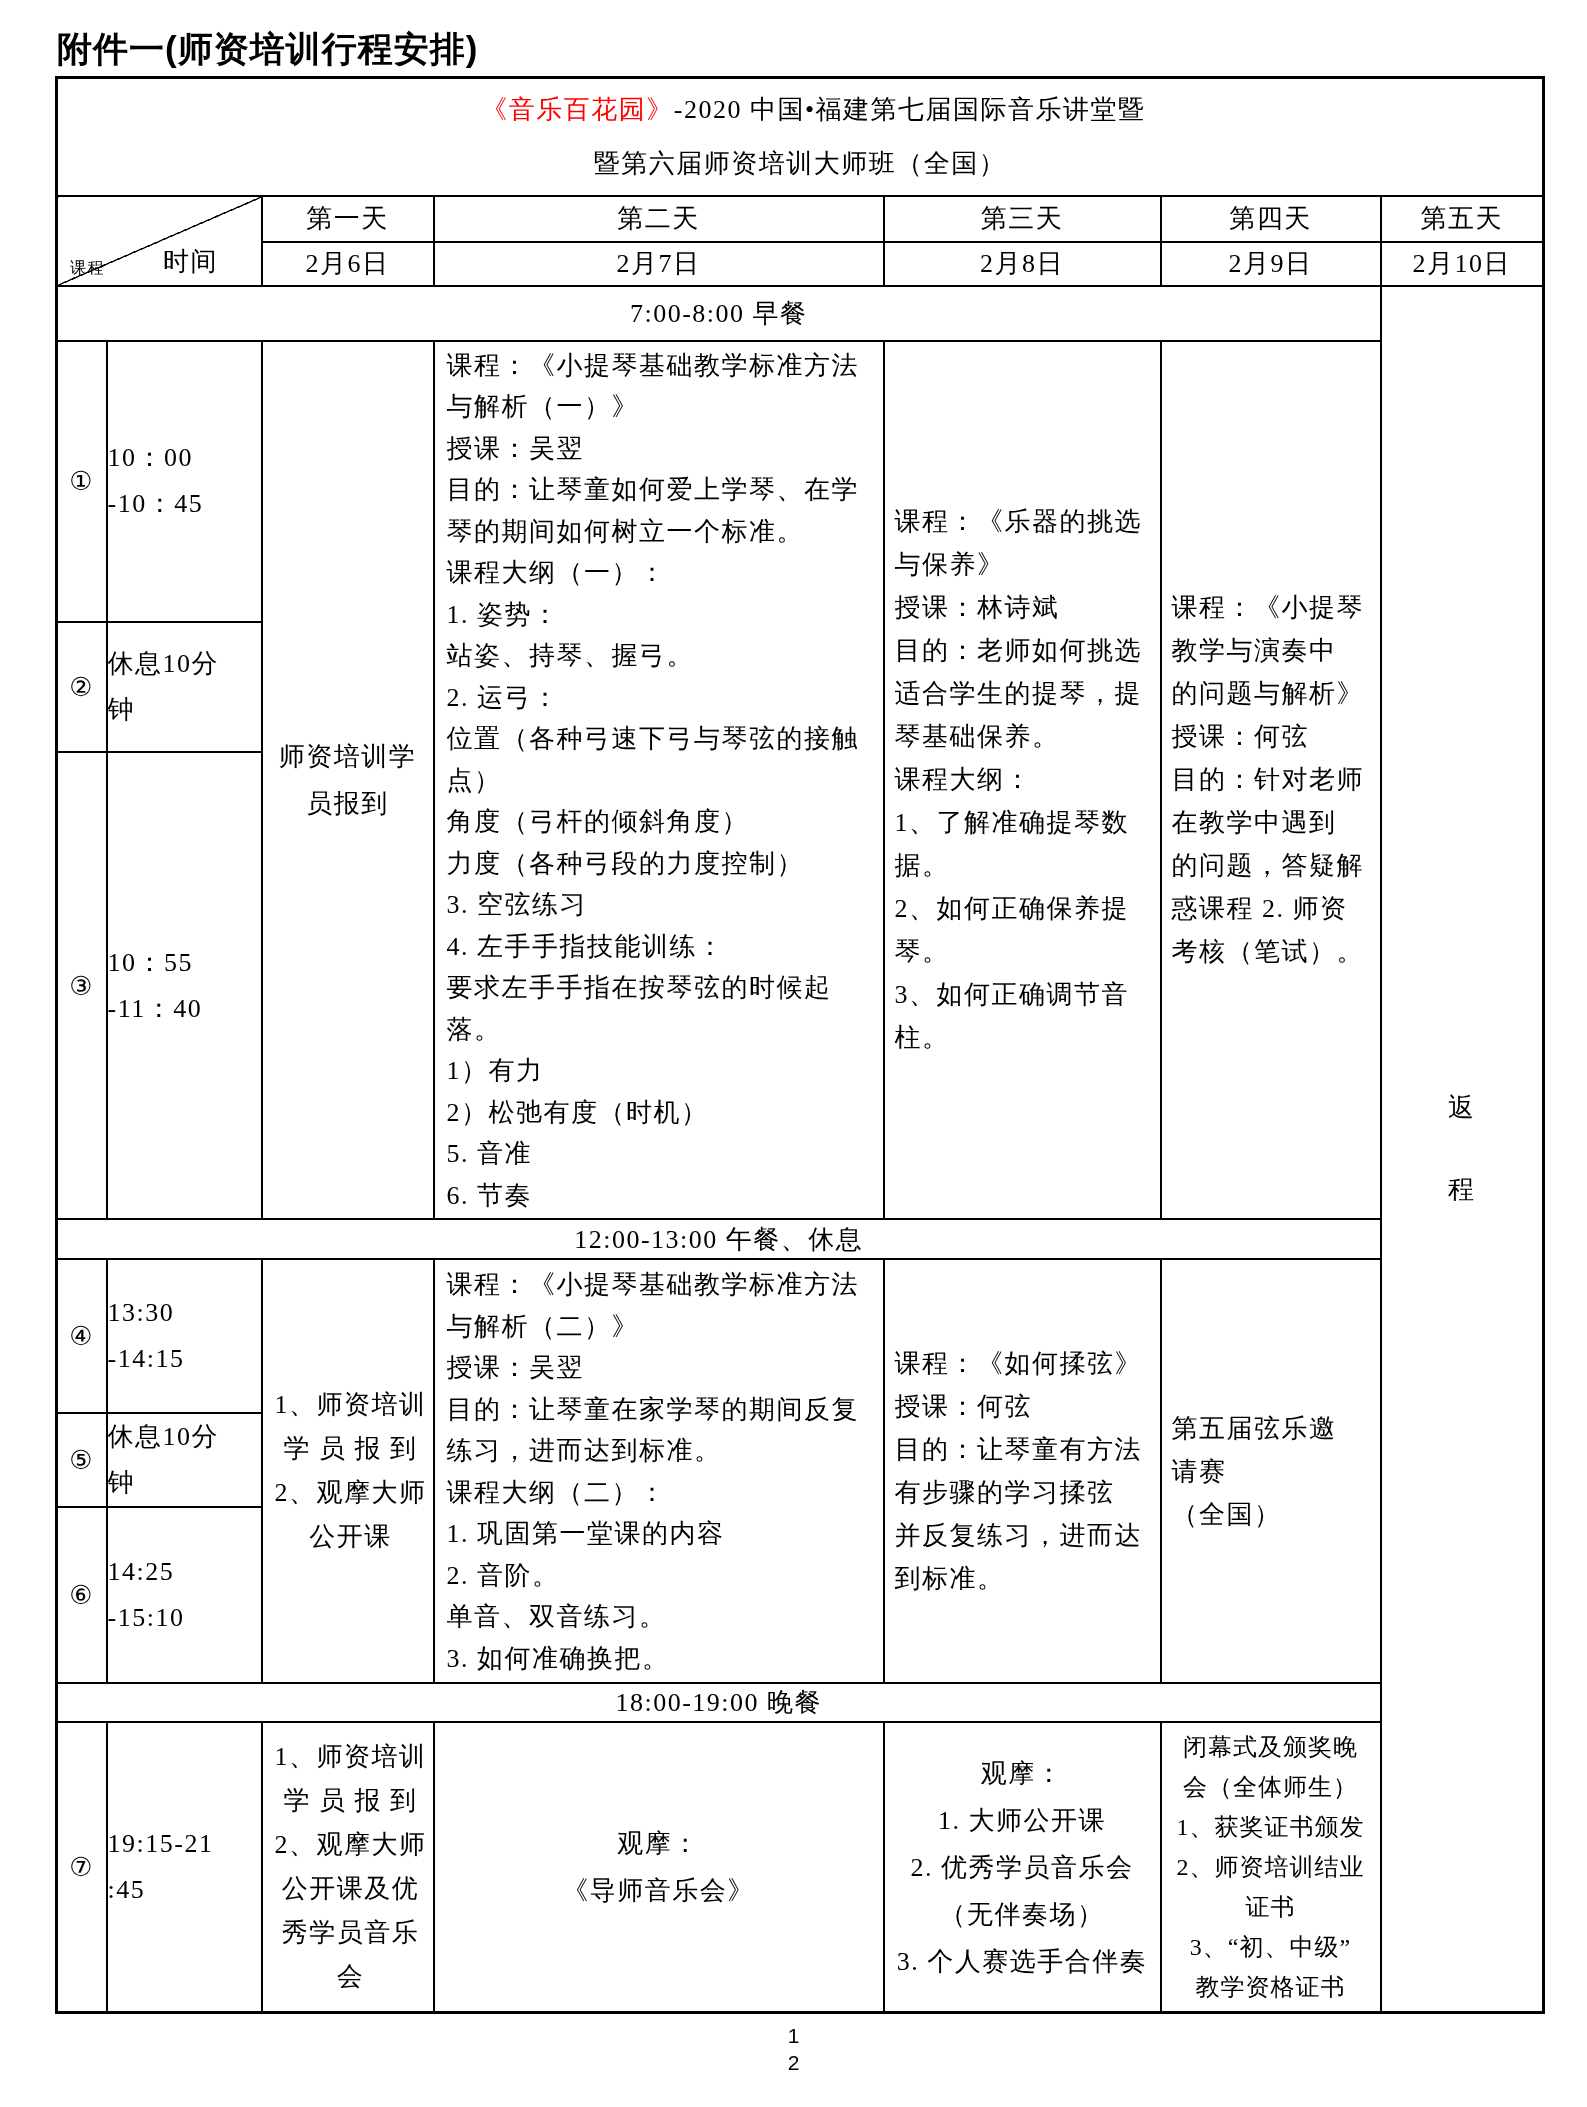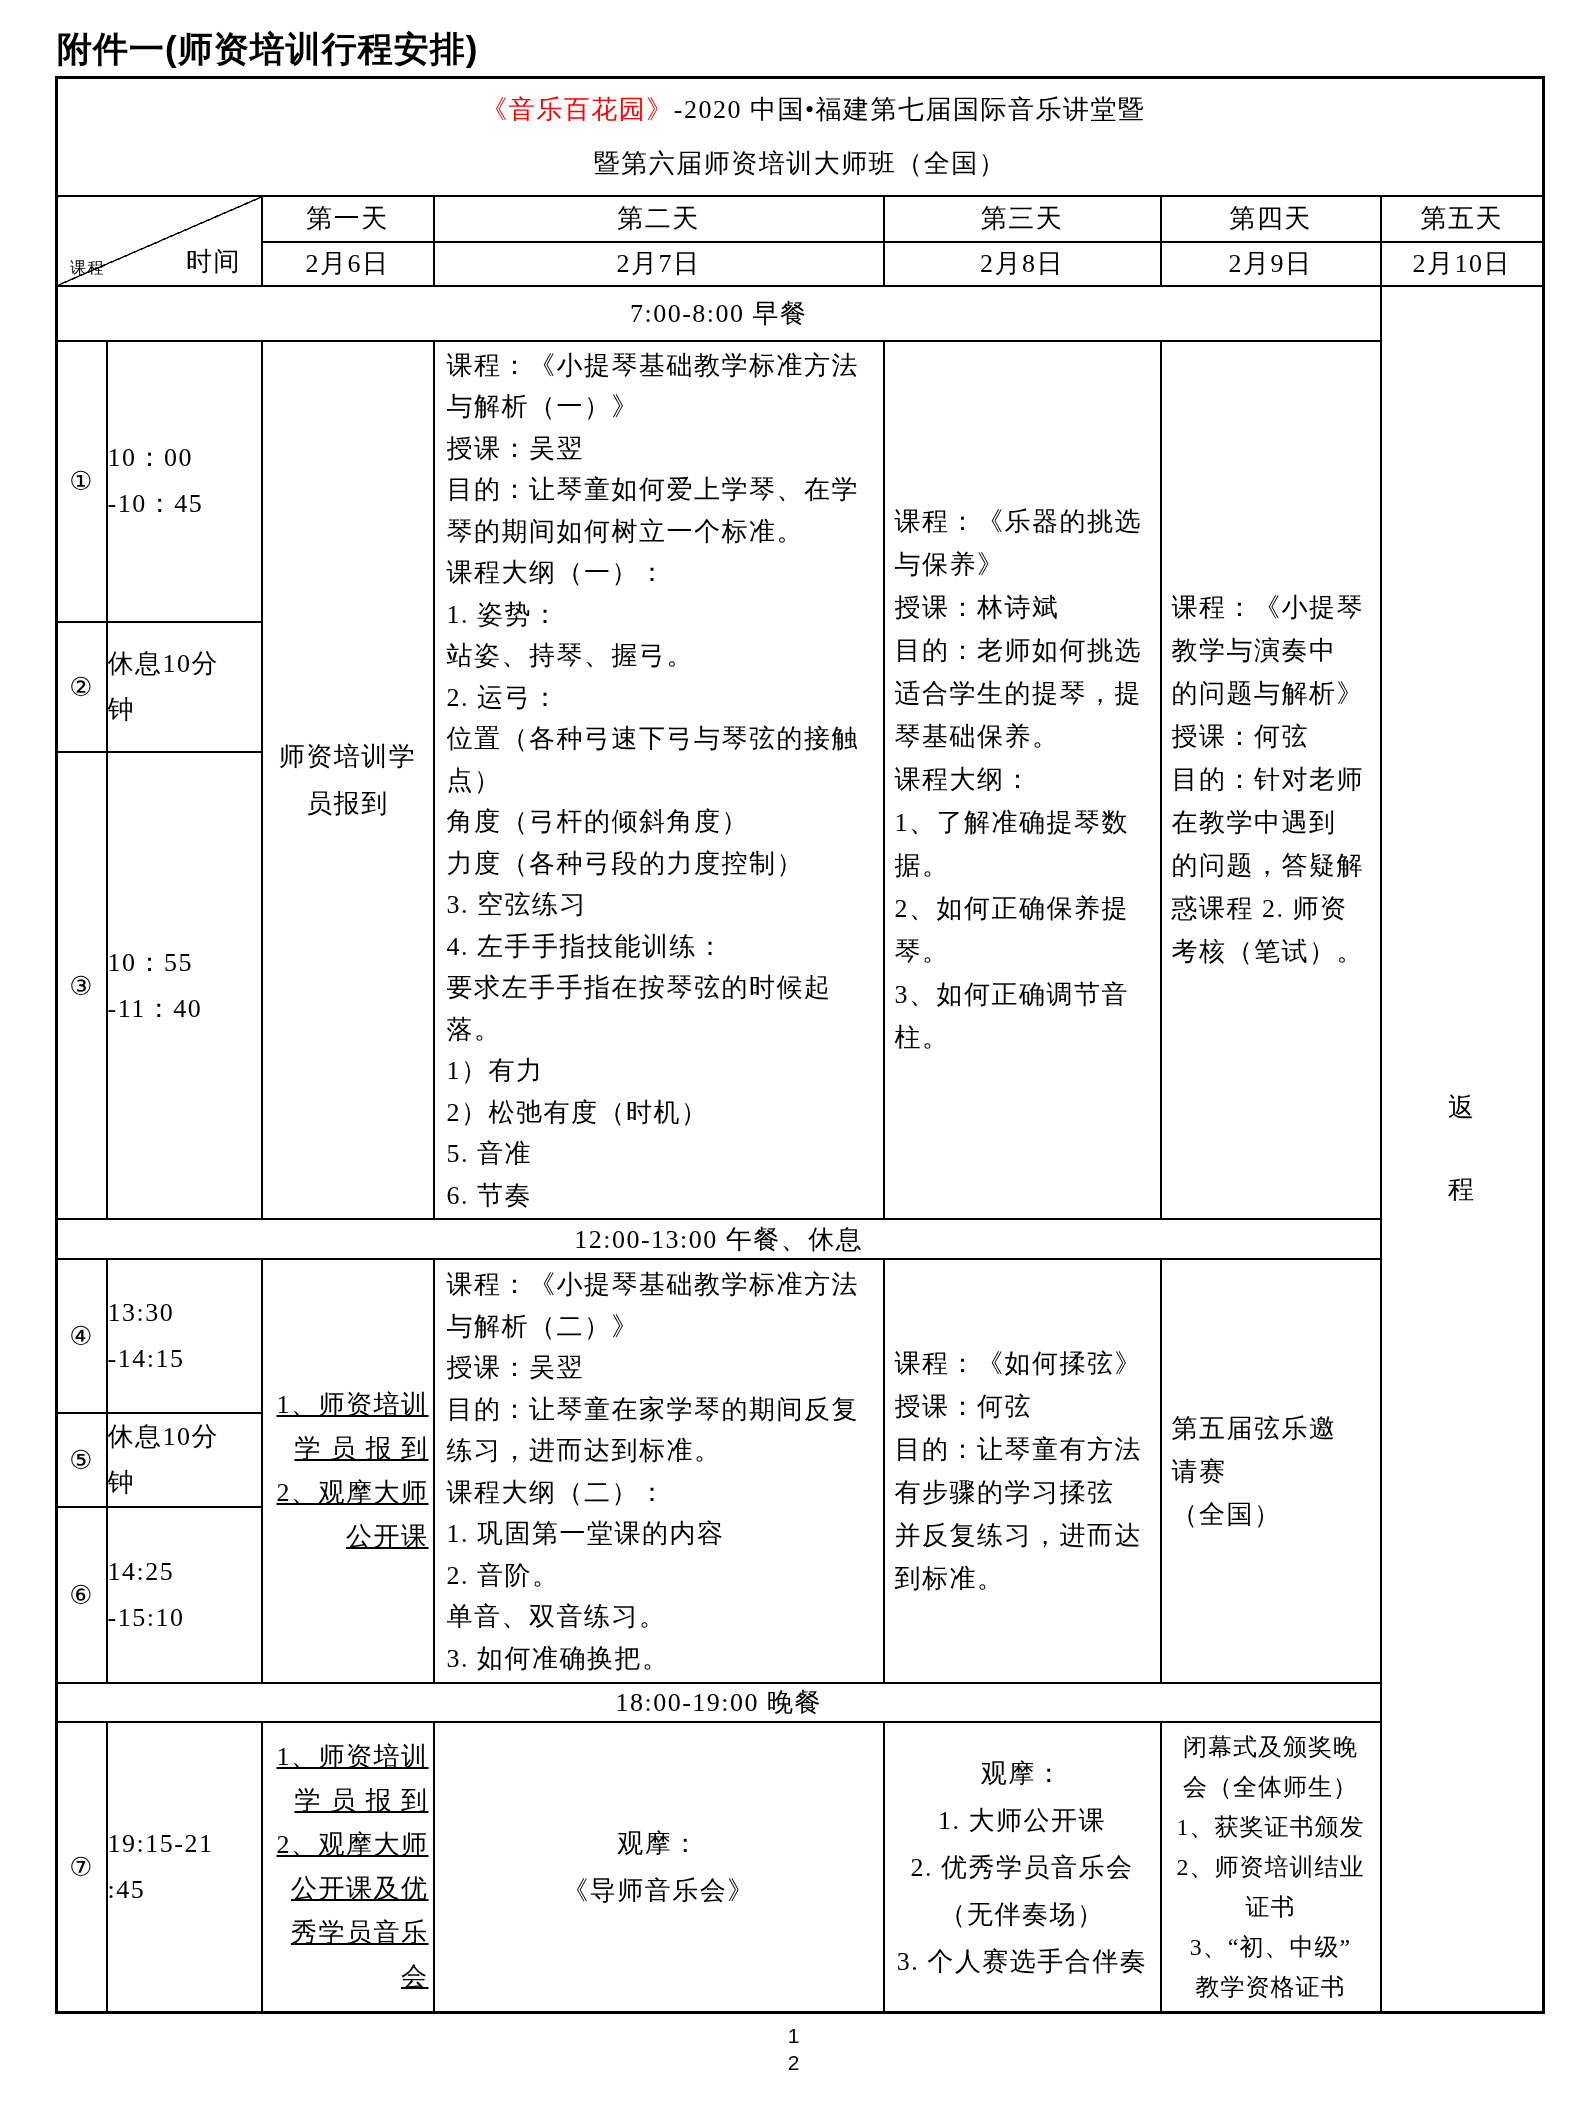--- a/index.html
+++ b/index.html
@@ -24,31 +24,31 @@
   .lines{white-space:pre;}
   
   .title-cell{text-align:center;line-height:54px;font-size:28px;}
   .title-red{color:#ff0000;margin-left:27px;}
   
   .corner{
     position:relative;
     background:linear-gradient(to bottom right,transparent 49.55%,#000 49.55%,#000 50.45%,transparent 50.45%);
   }
   .corner .course{position:absolute;left:12px;bottom:6px;font-size:16px;}
-  .corner .time{position:absolute;left:128px;bottom:6px;font-size:26px;text-align:center;}
+  .corner .time{position:absolute;left:105px;bottom:6px;font-size:26px;text-align:center;}
   .day-cell,.date-cell{text-align:center;font-size:27px;border-radius:11px;}
   .date-cell{letter-spacing:3px;}
   .meal-cell{text-align:center;font-size:27px;letter-spacing:1px;}
   .num-cell{text-align:center;font-family:"DejaVu Sans","Liberation Sans",sans-serif;font-size:30px;letter-spacing:0;}
   .time-cell{text-align:left;padding:2px 4px 2px 22px;line-height:46px;font-size:27px;letter-spacing:1px;}
   .v-top{vertical-align:top;}
   .body-lines{line-height:41.5px;padding:3px 10px 2px 12px;text-align:left;}
   .mid-lines{line-height:43px;padding:2px 6px 2px 10px;text-align:left;}
   .center-lines{text-align:center;line-height:47px;padding:2px 4px;}
-  .day1-list{line-height:44px;padding:2px 4px 2px 10px;text-align:right;text-decoration:underline;}
+  .day1-list{line-height:44px;padding:2px 4px 2px 10px;text-align:center;}
   .day4-evening{font-size:24px;line-height:40px;letter-spacing:1px;text-align:center;padding:4px 2px;}
   .return-cell{text-align:center;font-size:31px;line-height:82px;}
   .footer-pages{
     position:absolute;left:0;top:2022px;width:100%;
     text-align:center;font-size:21px;line-height:27px;
     font-family:"Liberation Sans","DejaVu Sans",sans-serif;
   }
 </style>
 </head>
 <body>

